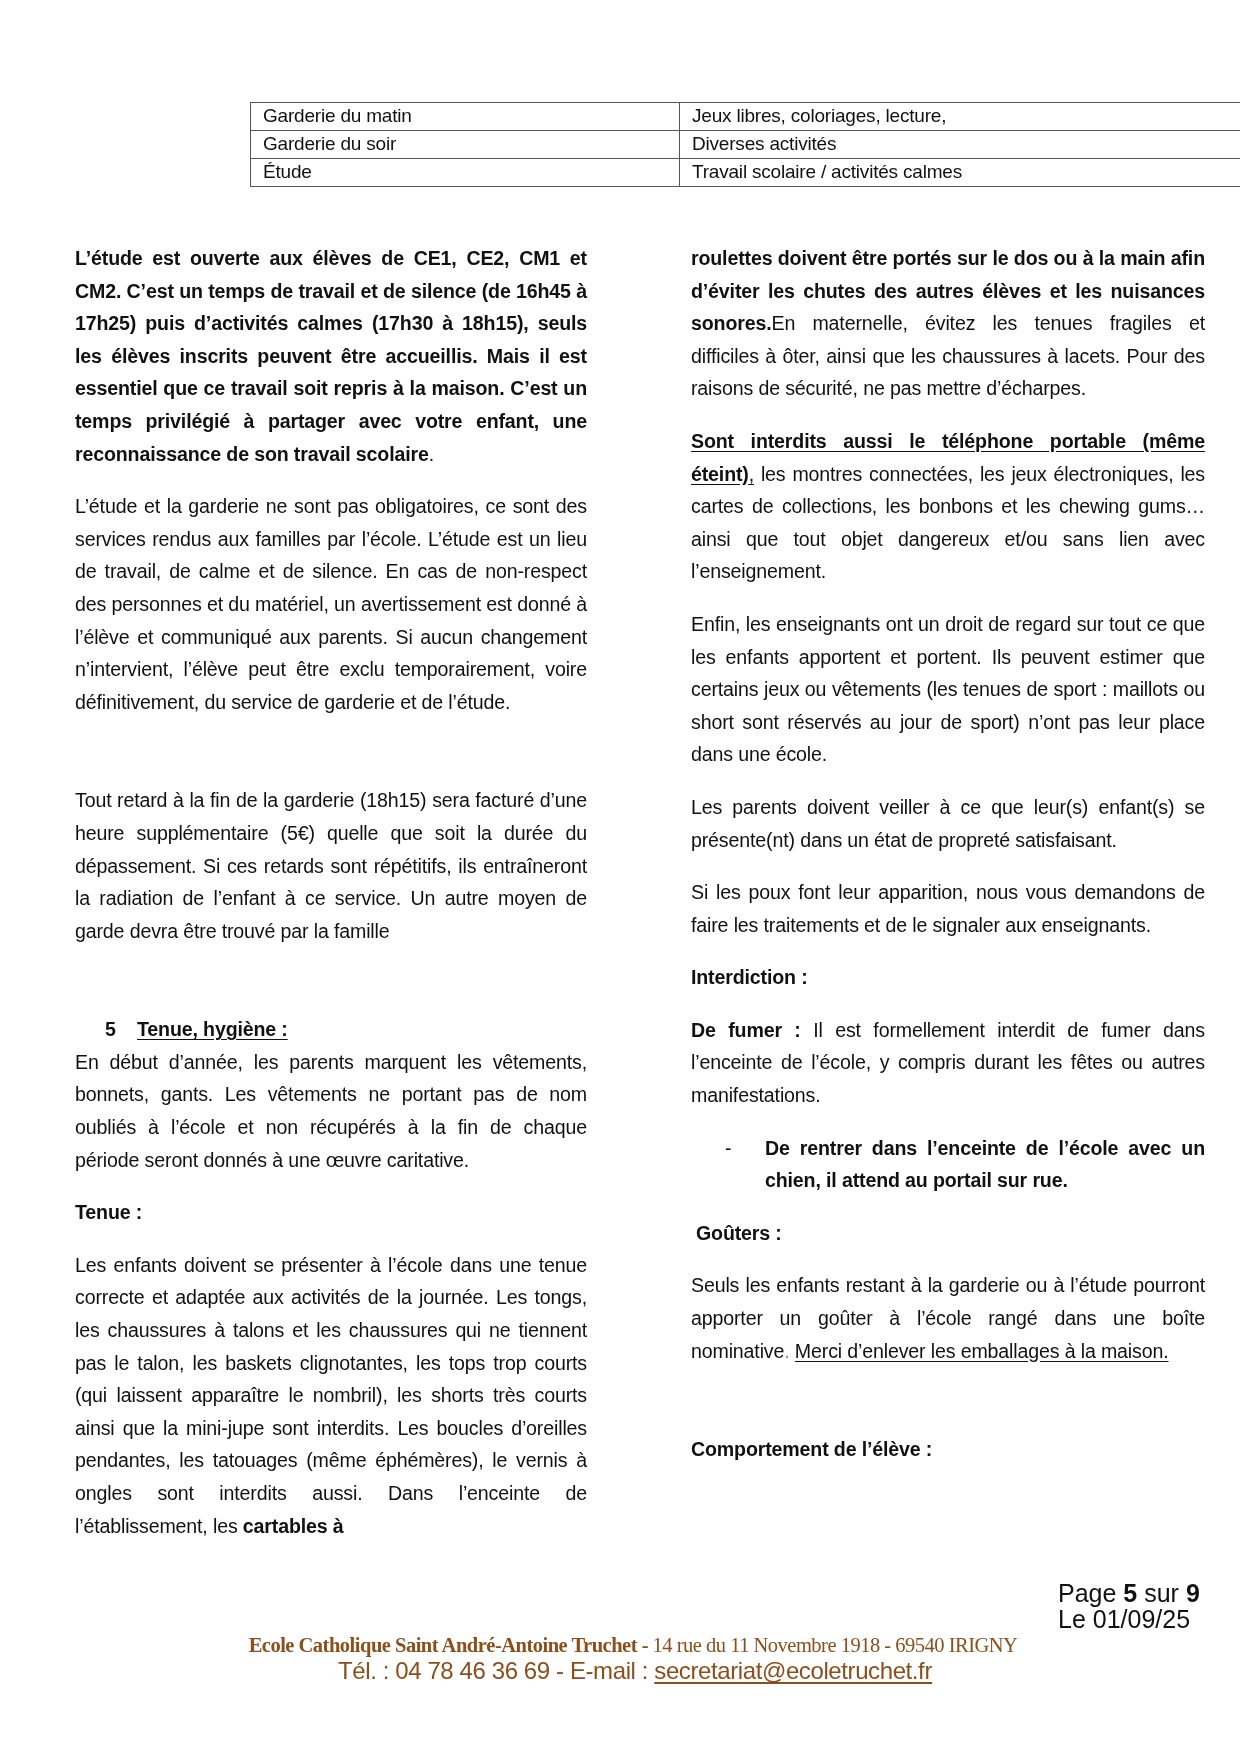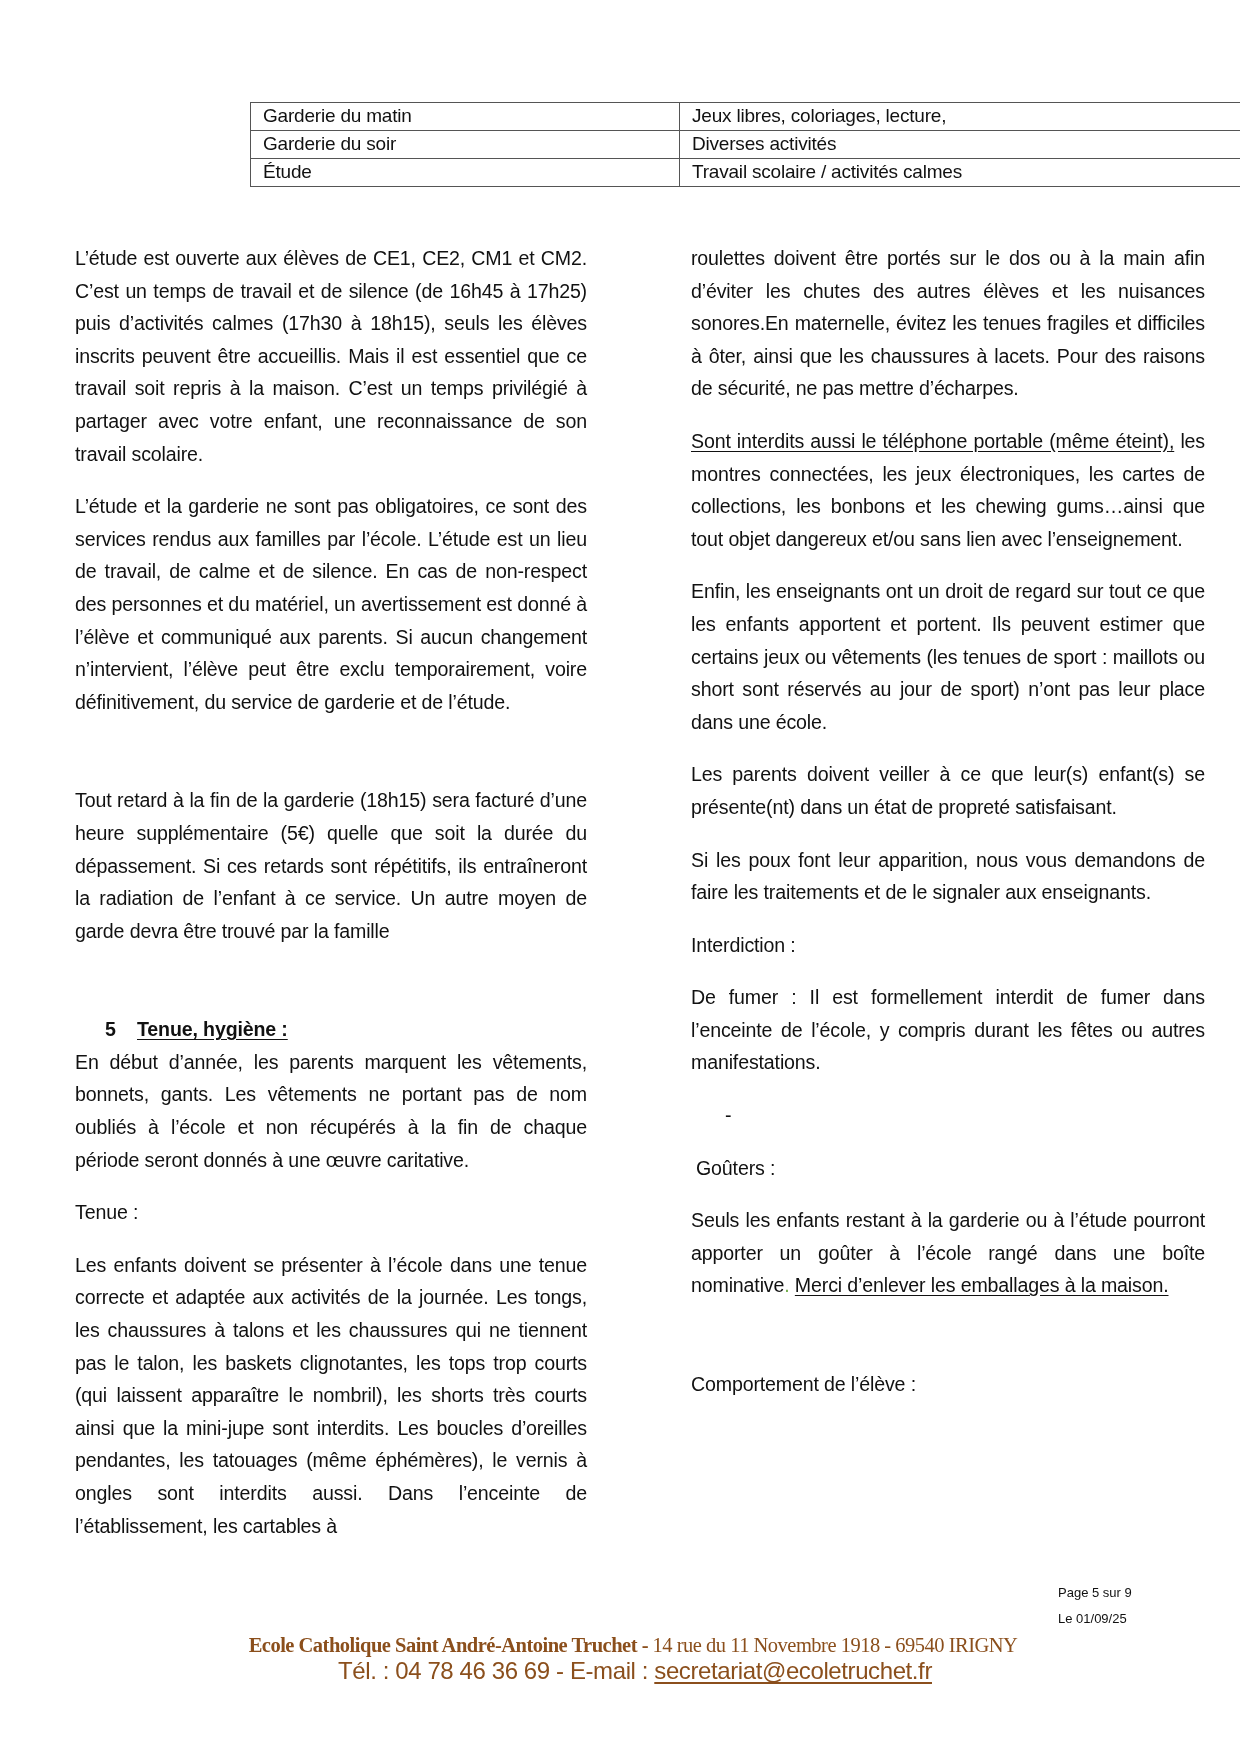--- a/index.html
+++ b/index.html
@@ -19,39 +19,39 @@
       border: 1.5px solid #555; padding: 1px 12px 2px 12px; height: 24px;
       vertical-align: middle; letter-spacing: -0.2px;
     }
     .activity-table td.col-a { width: 404px; }
 
     
     .column { position: absolute; top: 242px; font-size: 19.6px; line-height: 32.6px; letter-spacing: -0.15px; }
     .col-left { left: 75px; width: 512px; }
     .col-right { left: 658px; width: 514px; margin-left: 33px; }
     .column p { margin: 0; text-align: justify; }
-    .b { font-weight: normal; }
+    .b { font-weight: bold; }
     .u { text-decoration: underline; text-underline-offset: 3px; }
     .green-dot { color: #70ad47; }
     .gap-s { height: 20px; }
     .gap-l { height: 66px; }
 
     .section-heading { display: flex; align-items: baseline; font-weight: bold; }
     .section-heading .num { width: 32px; padding-left: 30px; }
     .section-heading .title { text-decoration: underline; text-underline-offset: 3px; }
 
     .dash-item { display: flex; font-weight: bold; text-align: justify; }
     .dash-item .dash { width: 74px; padding-left: 34px; box-sizing: border-box; font-weight: normal; flex: none; }
     .dash-item .txt { flex: 1; text-align: justify; }
 
     .indent-1 { padding-left: 5px; }
 
     
     .page-info {
-      position: absolute; left: 1058px; top: 1580px; font-size: 13px; line-height: 26px;
+      position: absolute; left: 1058px; top: 1580px; font-size: 25px; line-height: 26px;
     }
     .page-info div { white-space: nowrap; }
 
     
     .footer {
       position: absolute; left: 0; top: 1632px; width: 1240px; text-align: center; color: #8b4f1c;
     }
     .footer-line1 {
       font-family: "Liberation Serif", "DejaVu Serif", serif; font-size: 20.5px; line-height: 26px;
       letter-spacing: -0.5px; padding-left: 26px;
@@ -113,20 +113,21 @@
     <p>Les parents doivent veiller à ce que leur(s) enfant(s) se présente(nt) dans un état de propreté satisfaisant.</p>
     <div class="gap-s"></div>
     <p>Si les poux font leur apparition, nous vous demandons de faire les traitements et de le signaler aux enseignants.</p>
     <div class="gap-s"></div>
     <p class="b">Interdiction :</p>
     <div class="gap-s"></div>
     <p><span class="b">De fumer :</span><span> Il est formellement interdit de fumer dans l’enceinte de l’école, y compris durant les fêtes ou autres manifestations.</span></p>
     <div class="gap-s"></div>
     <div class="dash-item">
       <span class="dash">-</span>
+      <span class="txt">De rentrer dans l’enceinte de l’école avec un chien, il attend au portail sur rue.</span>
     </div>
     <div class="gap-s"></div>
     <p class="b indent-1">Goûters :</p>
     <div class="gap-s"></div>
     <p><span>Seuls les enfants restant à la garderie ou à l’étude pourront apporter un goûter à l’école rangé dans une boîte nominative</span><span class="green-dot">.</span><span> </span><span class="u">Merci d’enlever les emballages à la maison.</span></p>
     <div class="gap-l"></div>
     <p class="b">Comportement de l’élève :</p>
   </div>
 
   <div class="page-info">

